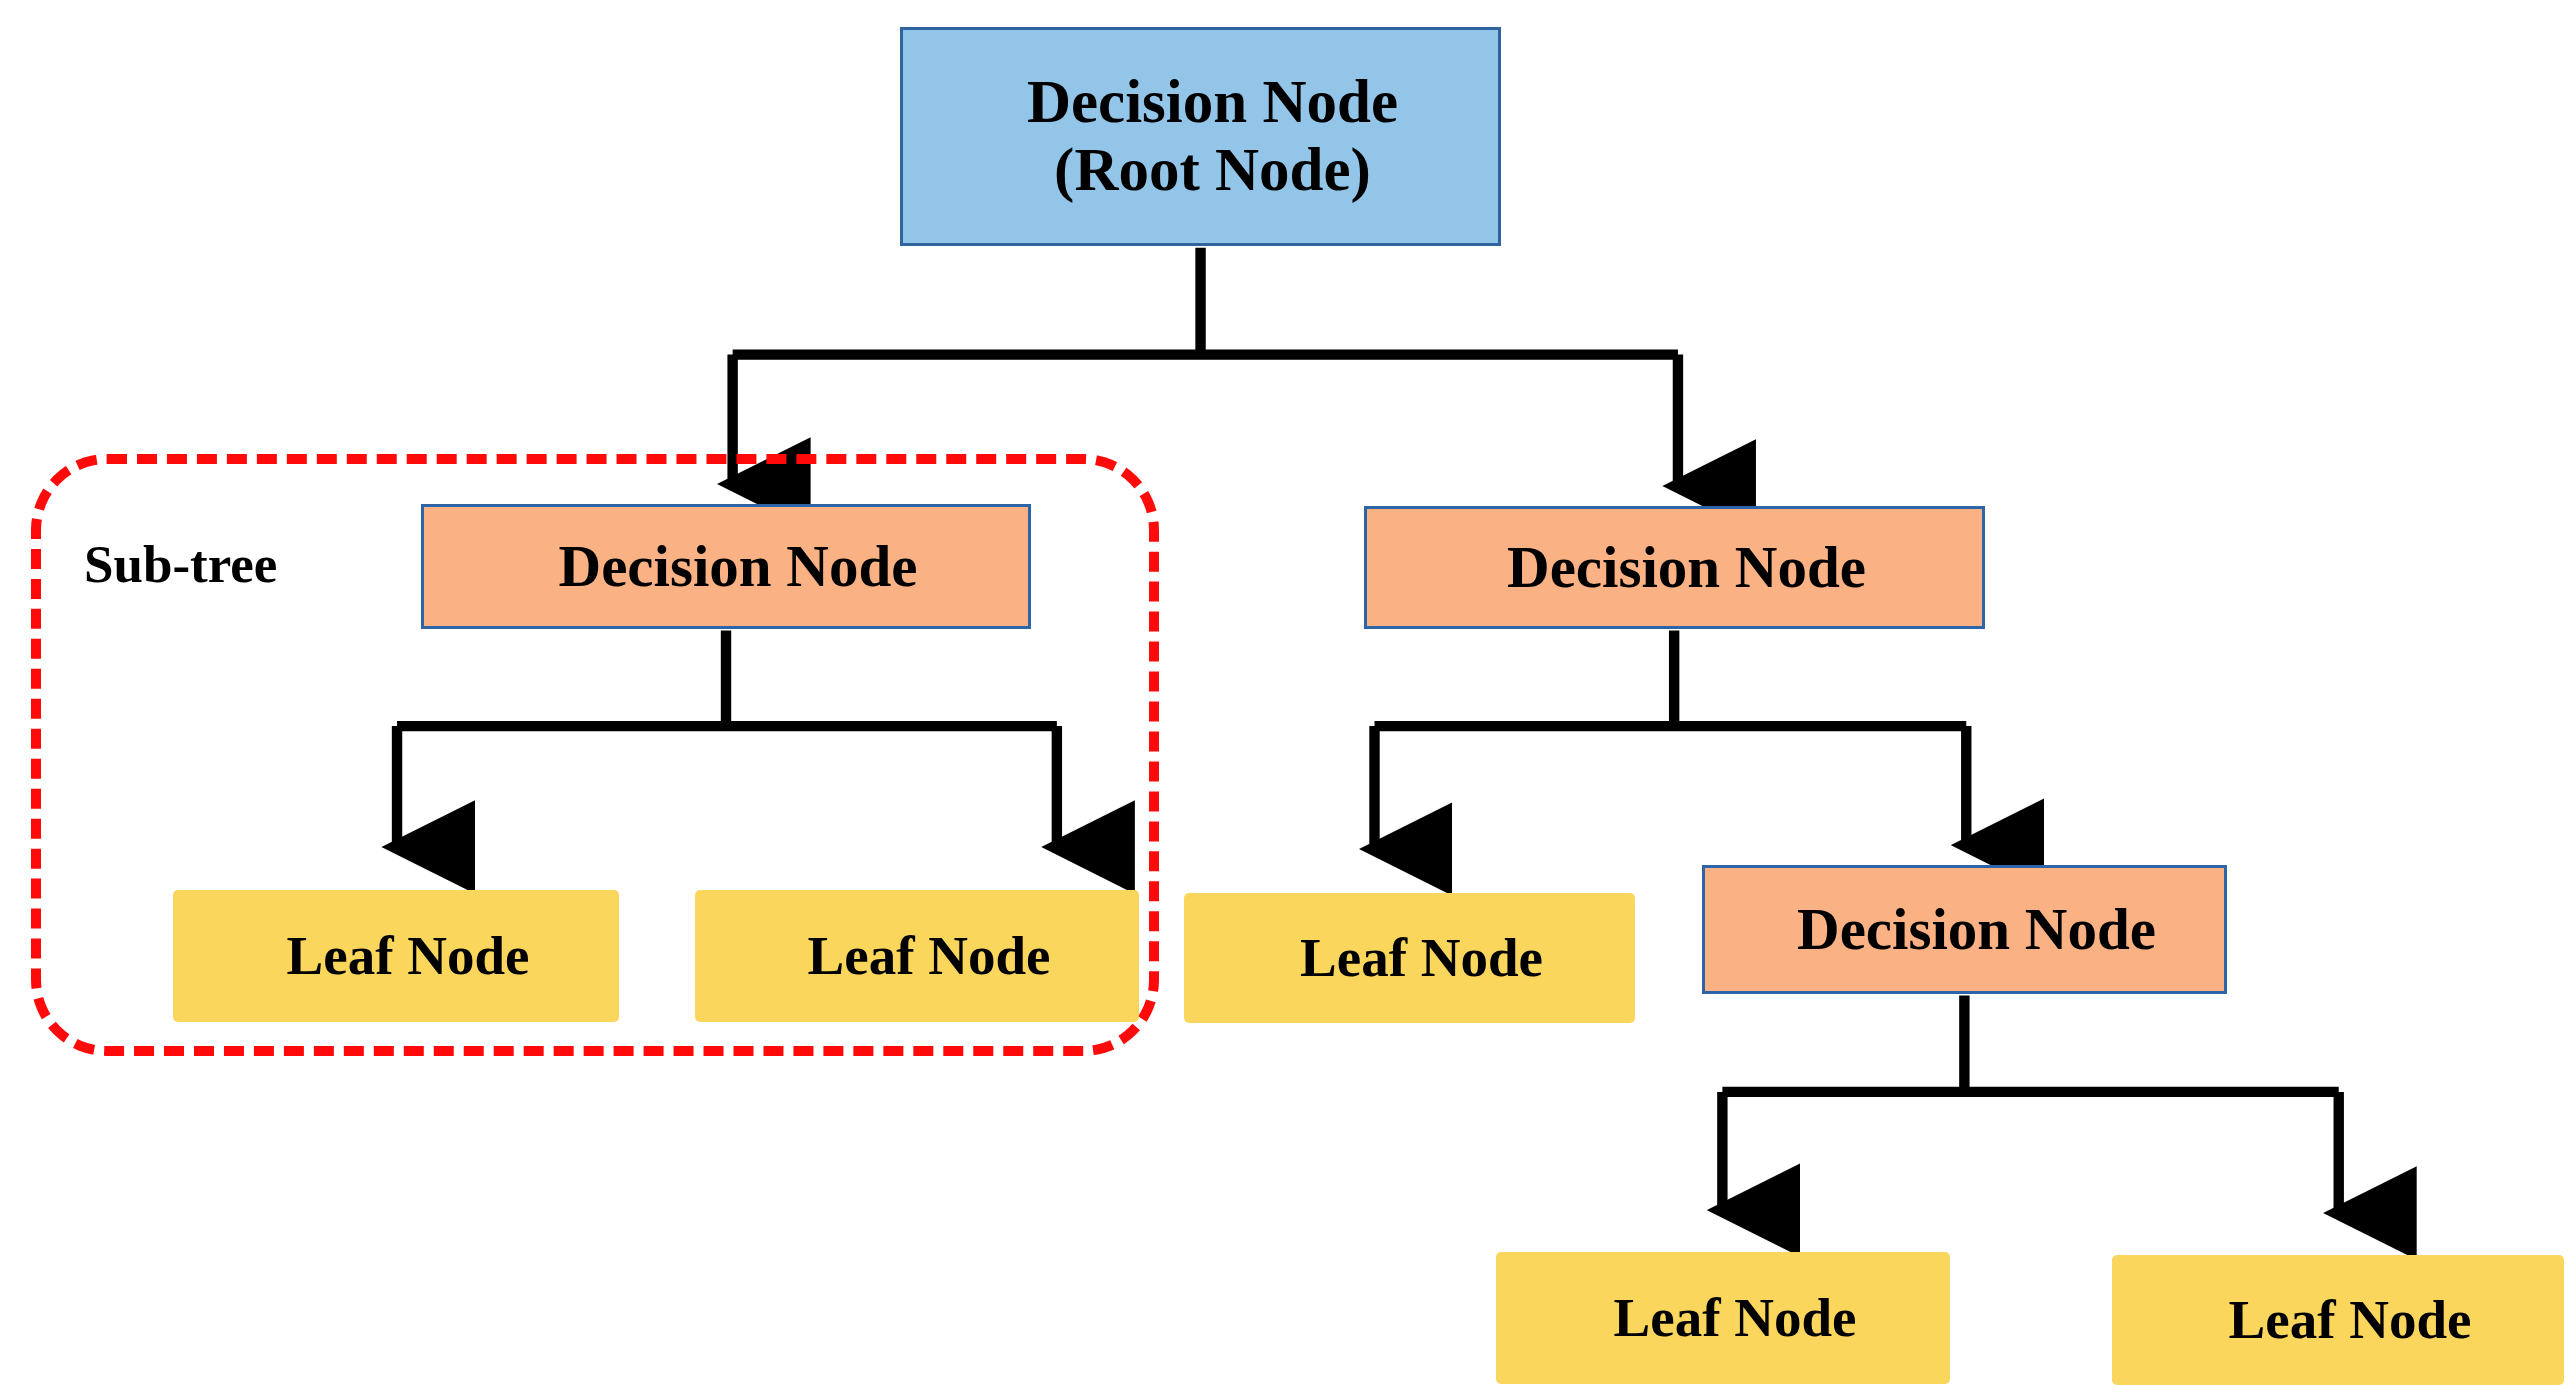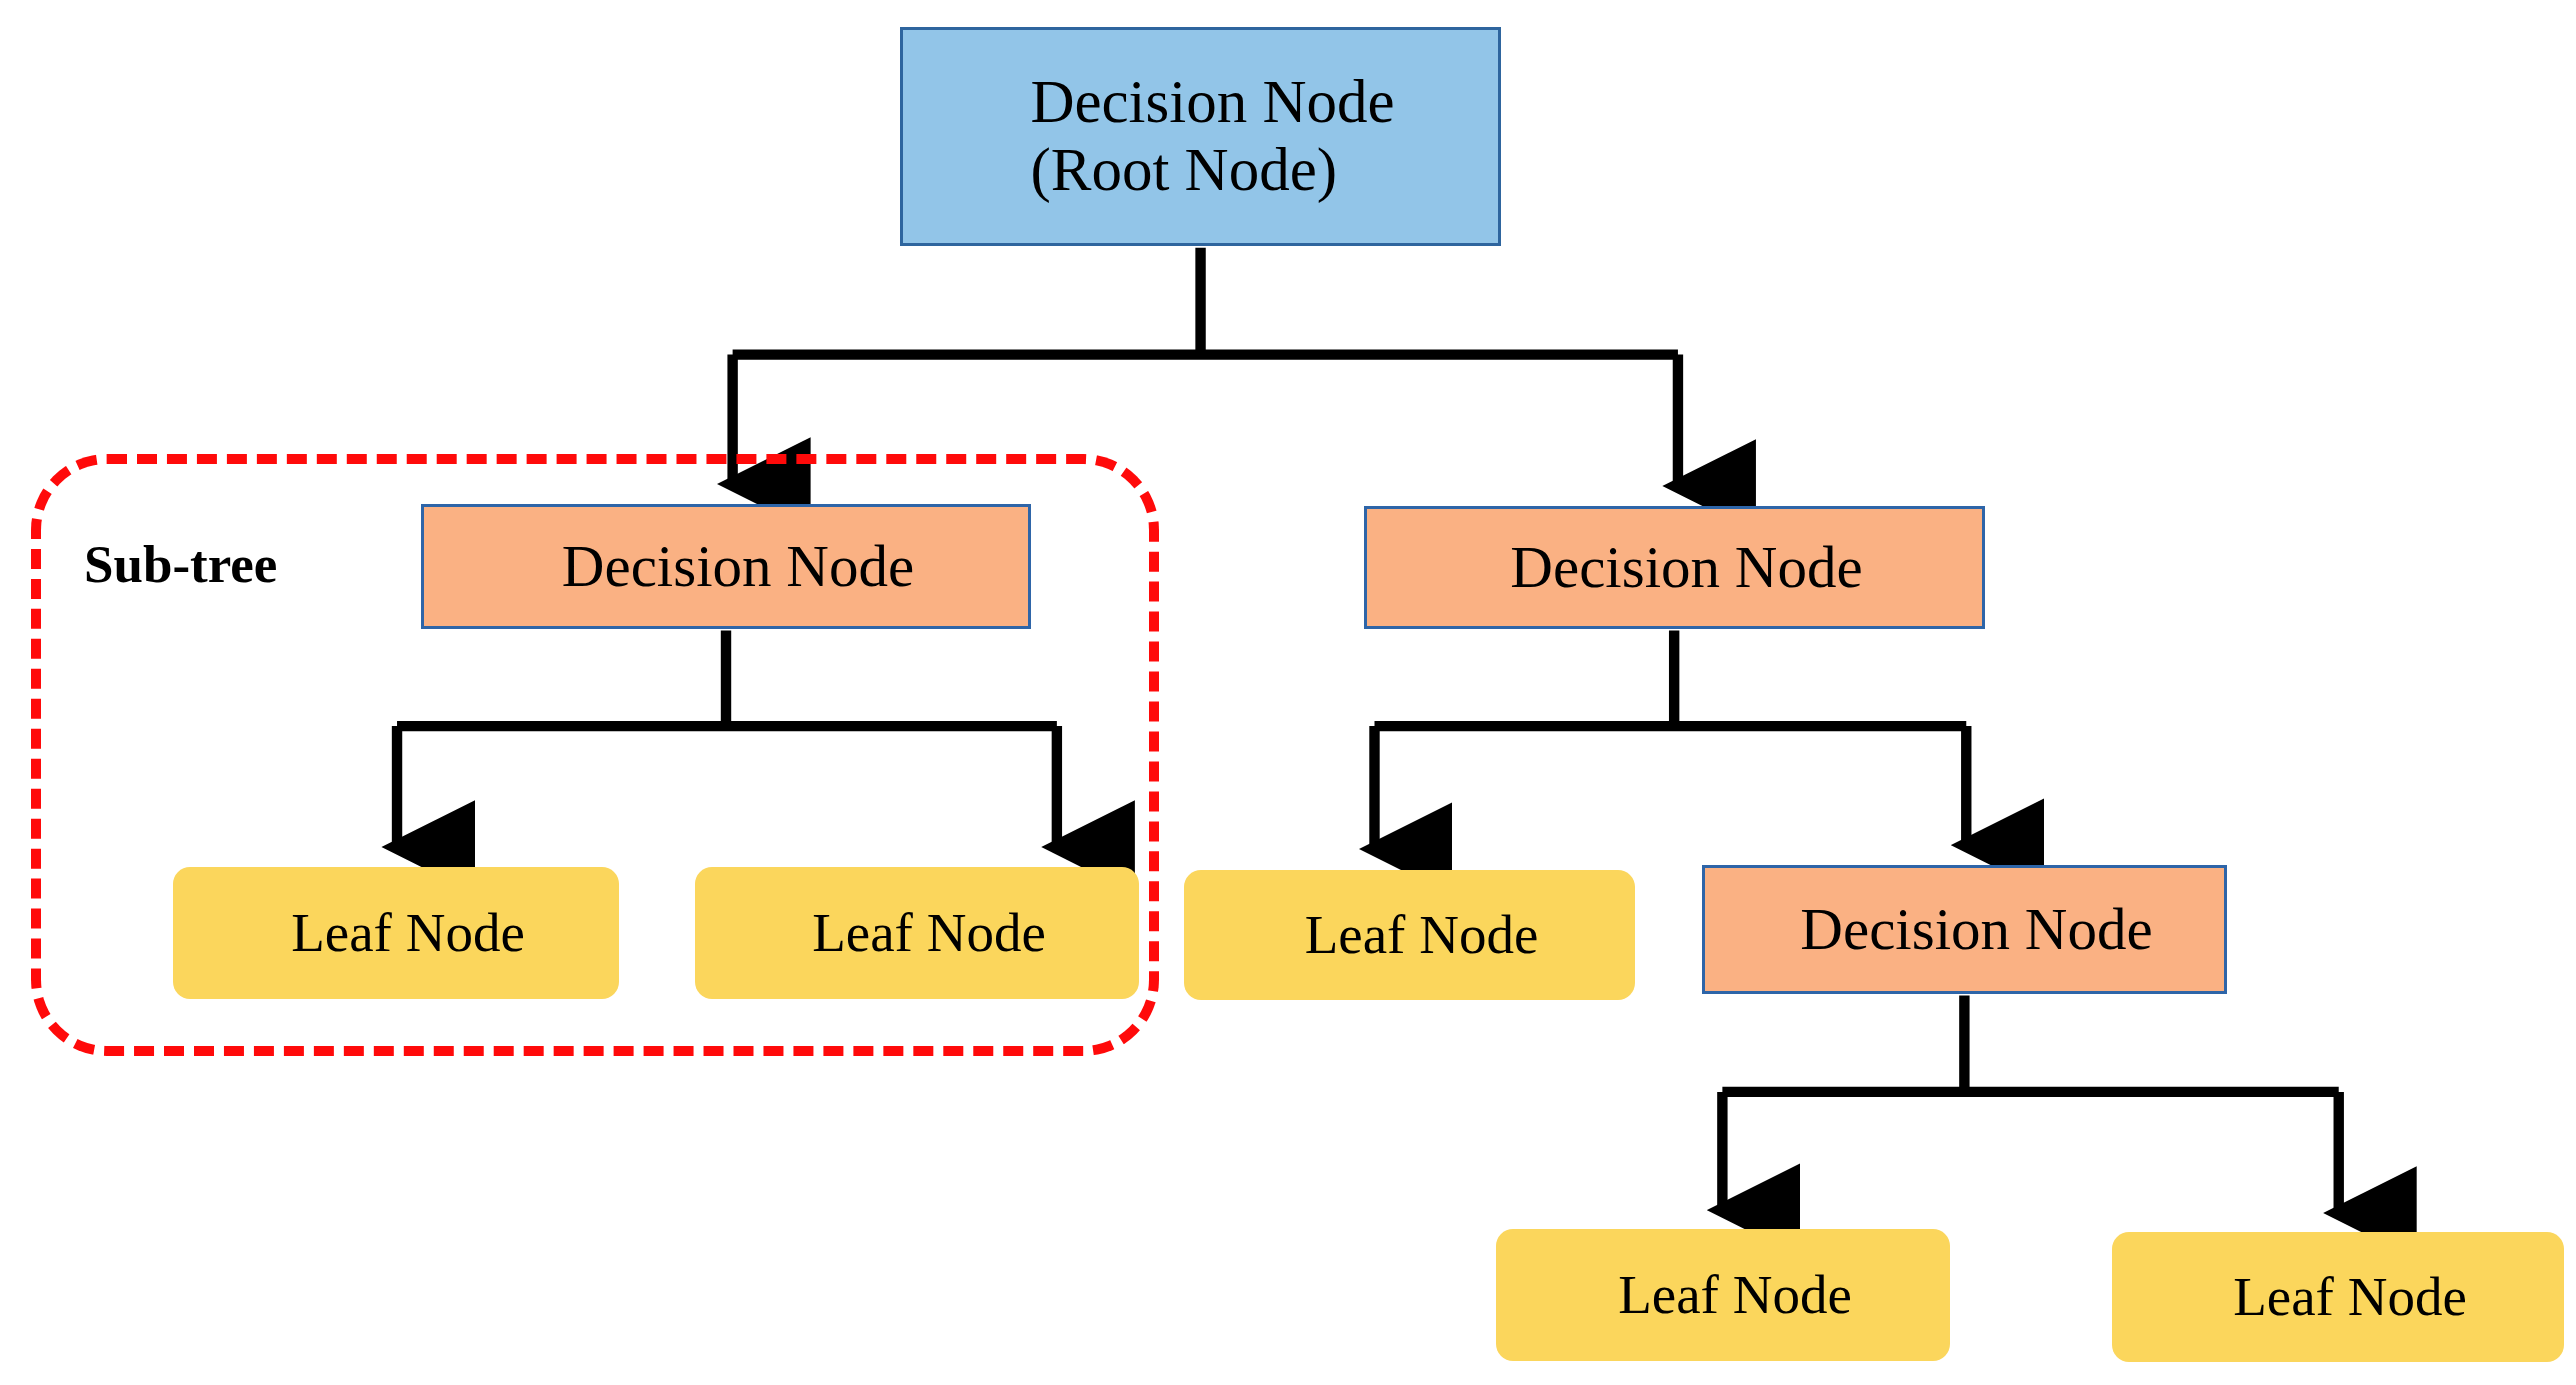--- a/index.html
+++ b/index.html
@@ -21,42 +21,44 @@
     top: 0;
     width: 2576px;
     height: 1386px;
     pointer-events: none;
   }
   .node {
     position: absolute;
     display: flex;
     align-items: center;
     justify-content: center;
-    font-weight: normal;
+    text-align: center;
+    font-weight: bold;
     color: #000000;
     line-height: 1.12;
     box-sizing: border-box;
     white-space: pre-line;
     padding-left: 24px;
   }
   .node-root {
     background: #92C5E8;
     border: 3.8px solid #2E659E;
     font-size: 61px;
   }
   .node-decision {
     background: #FAB183;
     border: 3.8px solid #2E65A8;
     font-size: 59px;
   }
   .node-leaf {
     background: #FBD65C;
     border: none;
-    border-radius: 17px;
+    border-radius: 5px;
     font-size: 55px;
+    margin-top: 23px;
   }
   .subtree-box {
     position: absolute;
     border: 10.4px dashed #FF0A0A;
     border-radius: 76px;
     box-sizing: border-box;
     background: transparent;
   }
   .subtree-label {
     position: absolute;

